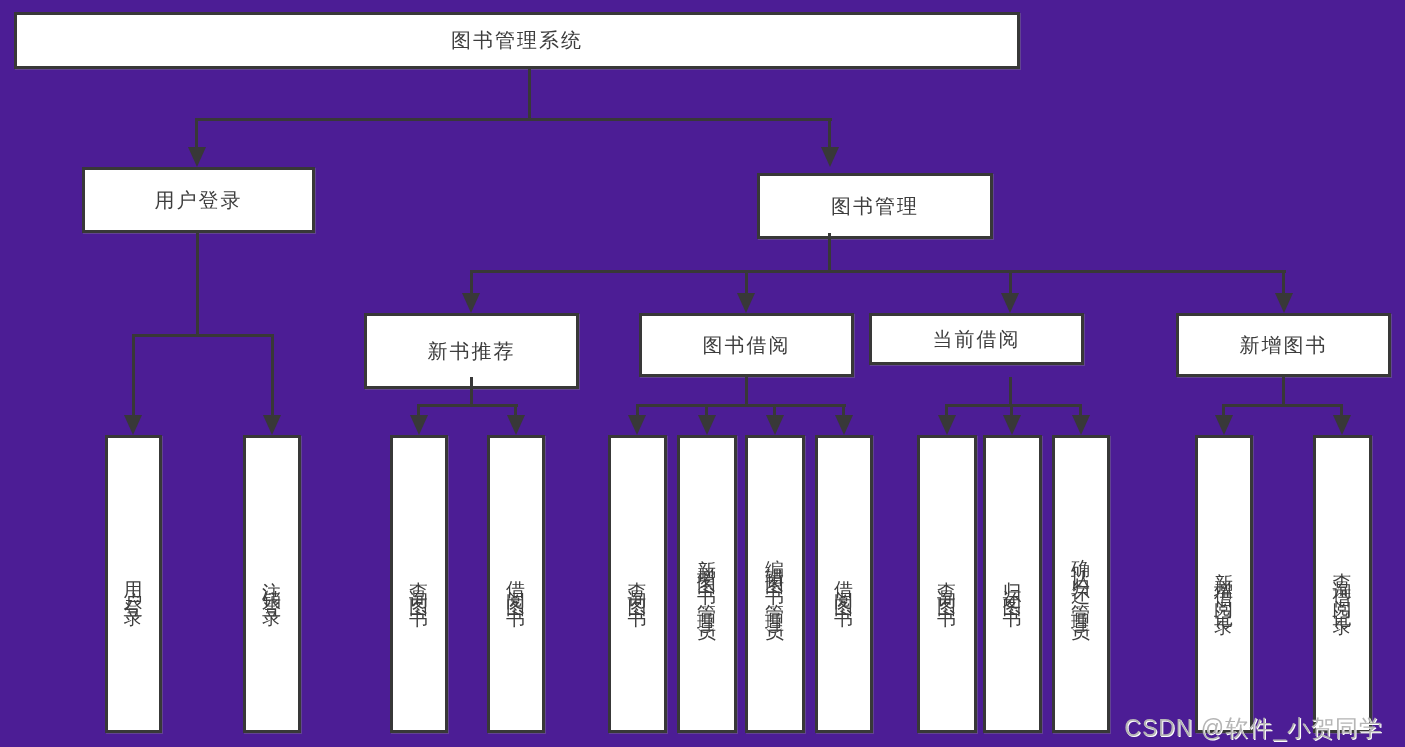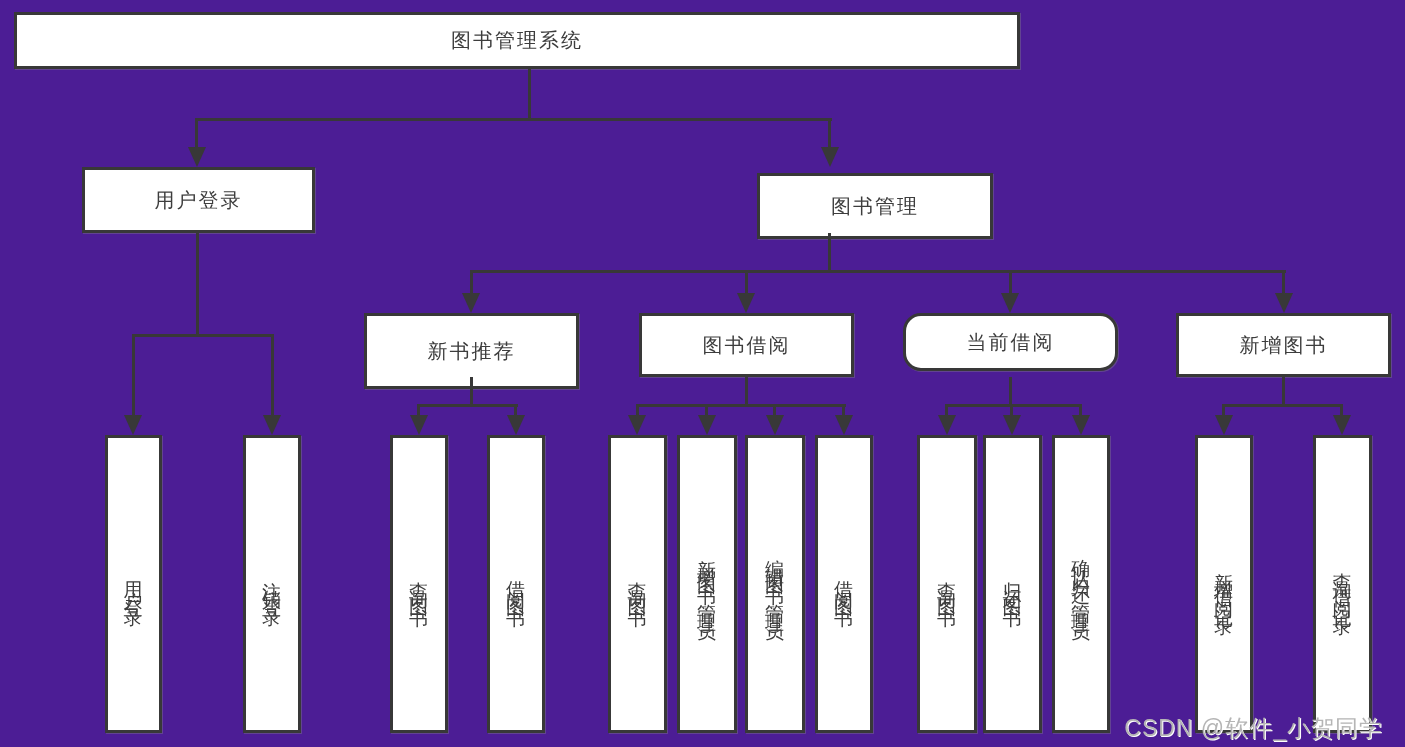--- a/index.html
+++ b/index.html
@@ -80,21 +80,21 @@
   </div>
 
   <div class="box" style="left:364px; top:313px; width:215px; height:76px;">
     <span class="hlabel">新书推荐</span>
   </div>
 
   <div class="box" style="left:639px; top:313px; width:215px; height:64px;">
     <span class="hlabel">图书借阅</span>
   </div>
 
-  <div class="box" style="left:903px; top:313px; width:215px; height:58px;border-radius:18px;">
+  <div class="box" style="left:869px; top:313px; width:215px; height:52px;">
     <span class="hlabel">当前借阅</span>
   </div>
 
   <div class="box" style="left:1176px; top:313px; width:215px; height:64px;">
     <span class="hlabel">新增图书</span>
   </div>
 
   <div class="box" style="left:105px; top:435px; width:57px; height:298px;">
     <span class="vlabel">用户登录</span>
   </div>

